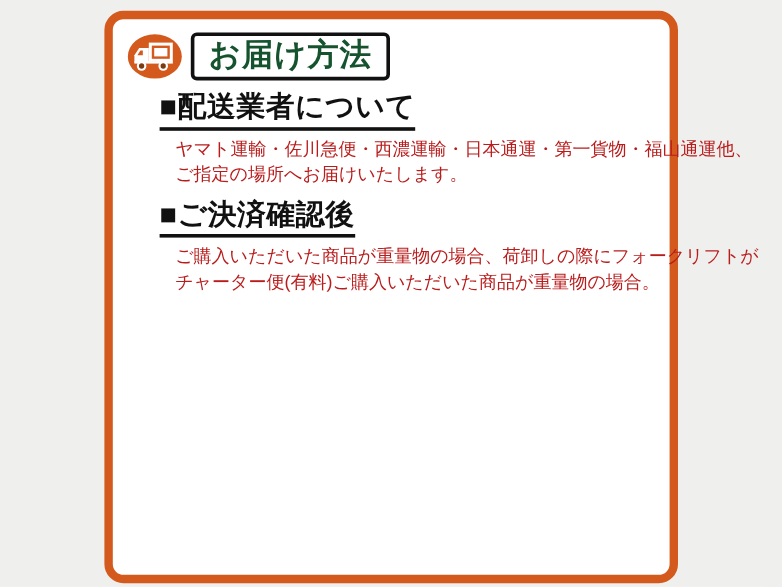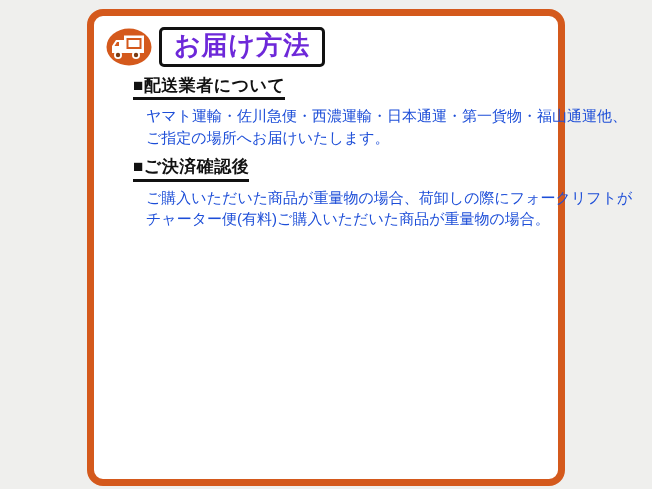--- a/index.html
+++ b/index.html
@@ -42,45 +42,45 @@
   }
   .title-box {
     display: inline-block;
     border: 3px solid #111111;
     border-radius: 5px;
     background: #ffffff;
     padding: 1px 12px 3px 12px;
     font-size: 26px;
     font-weight: bold;
     letter-spacing: 1px;
-    color: #6d28d9;
+    color: #14532d;
     line-height: 1.15;
   }
   .sections {
     margin-left: 27px;
     margin-right: 6px;
   }
   .section {
     margin-top: 9px;
   }
   .section-heading {
     display: inline-block;
-    font-size: 17px;
+    font-size: 24px;
     font-weight: bold;
     color: #111111;
     border-bottom: 3px solid #111111;
     padding-bottom: 1px;
     letter-spacing: 0.5px;
     line-height: 1.2;
   }
   .section-body {
     margin: 5px 0 0 13px;
     font-size: 15px;
     line-height: 21.5px;
-    color: #1d4ed8;
+    color: #b91c1c;
   }
   .section-body .line {
     white-space: nowrap;
   }
 </style>
 </head>
 <body>
 
 <div class="panel">
   <div class="panel-inner">

